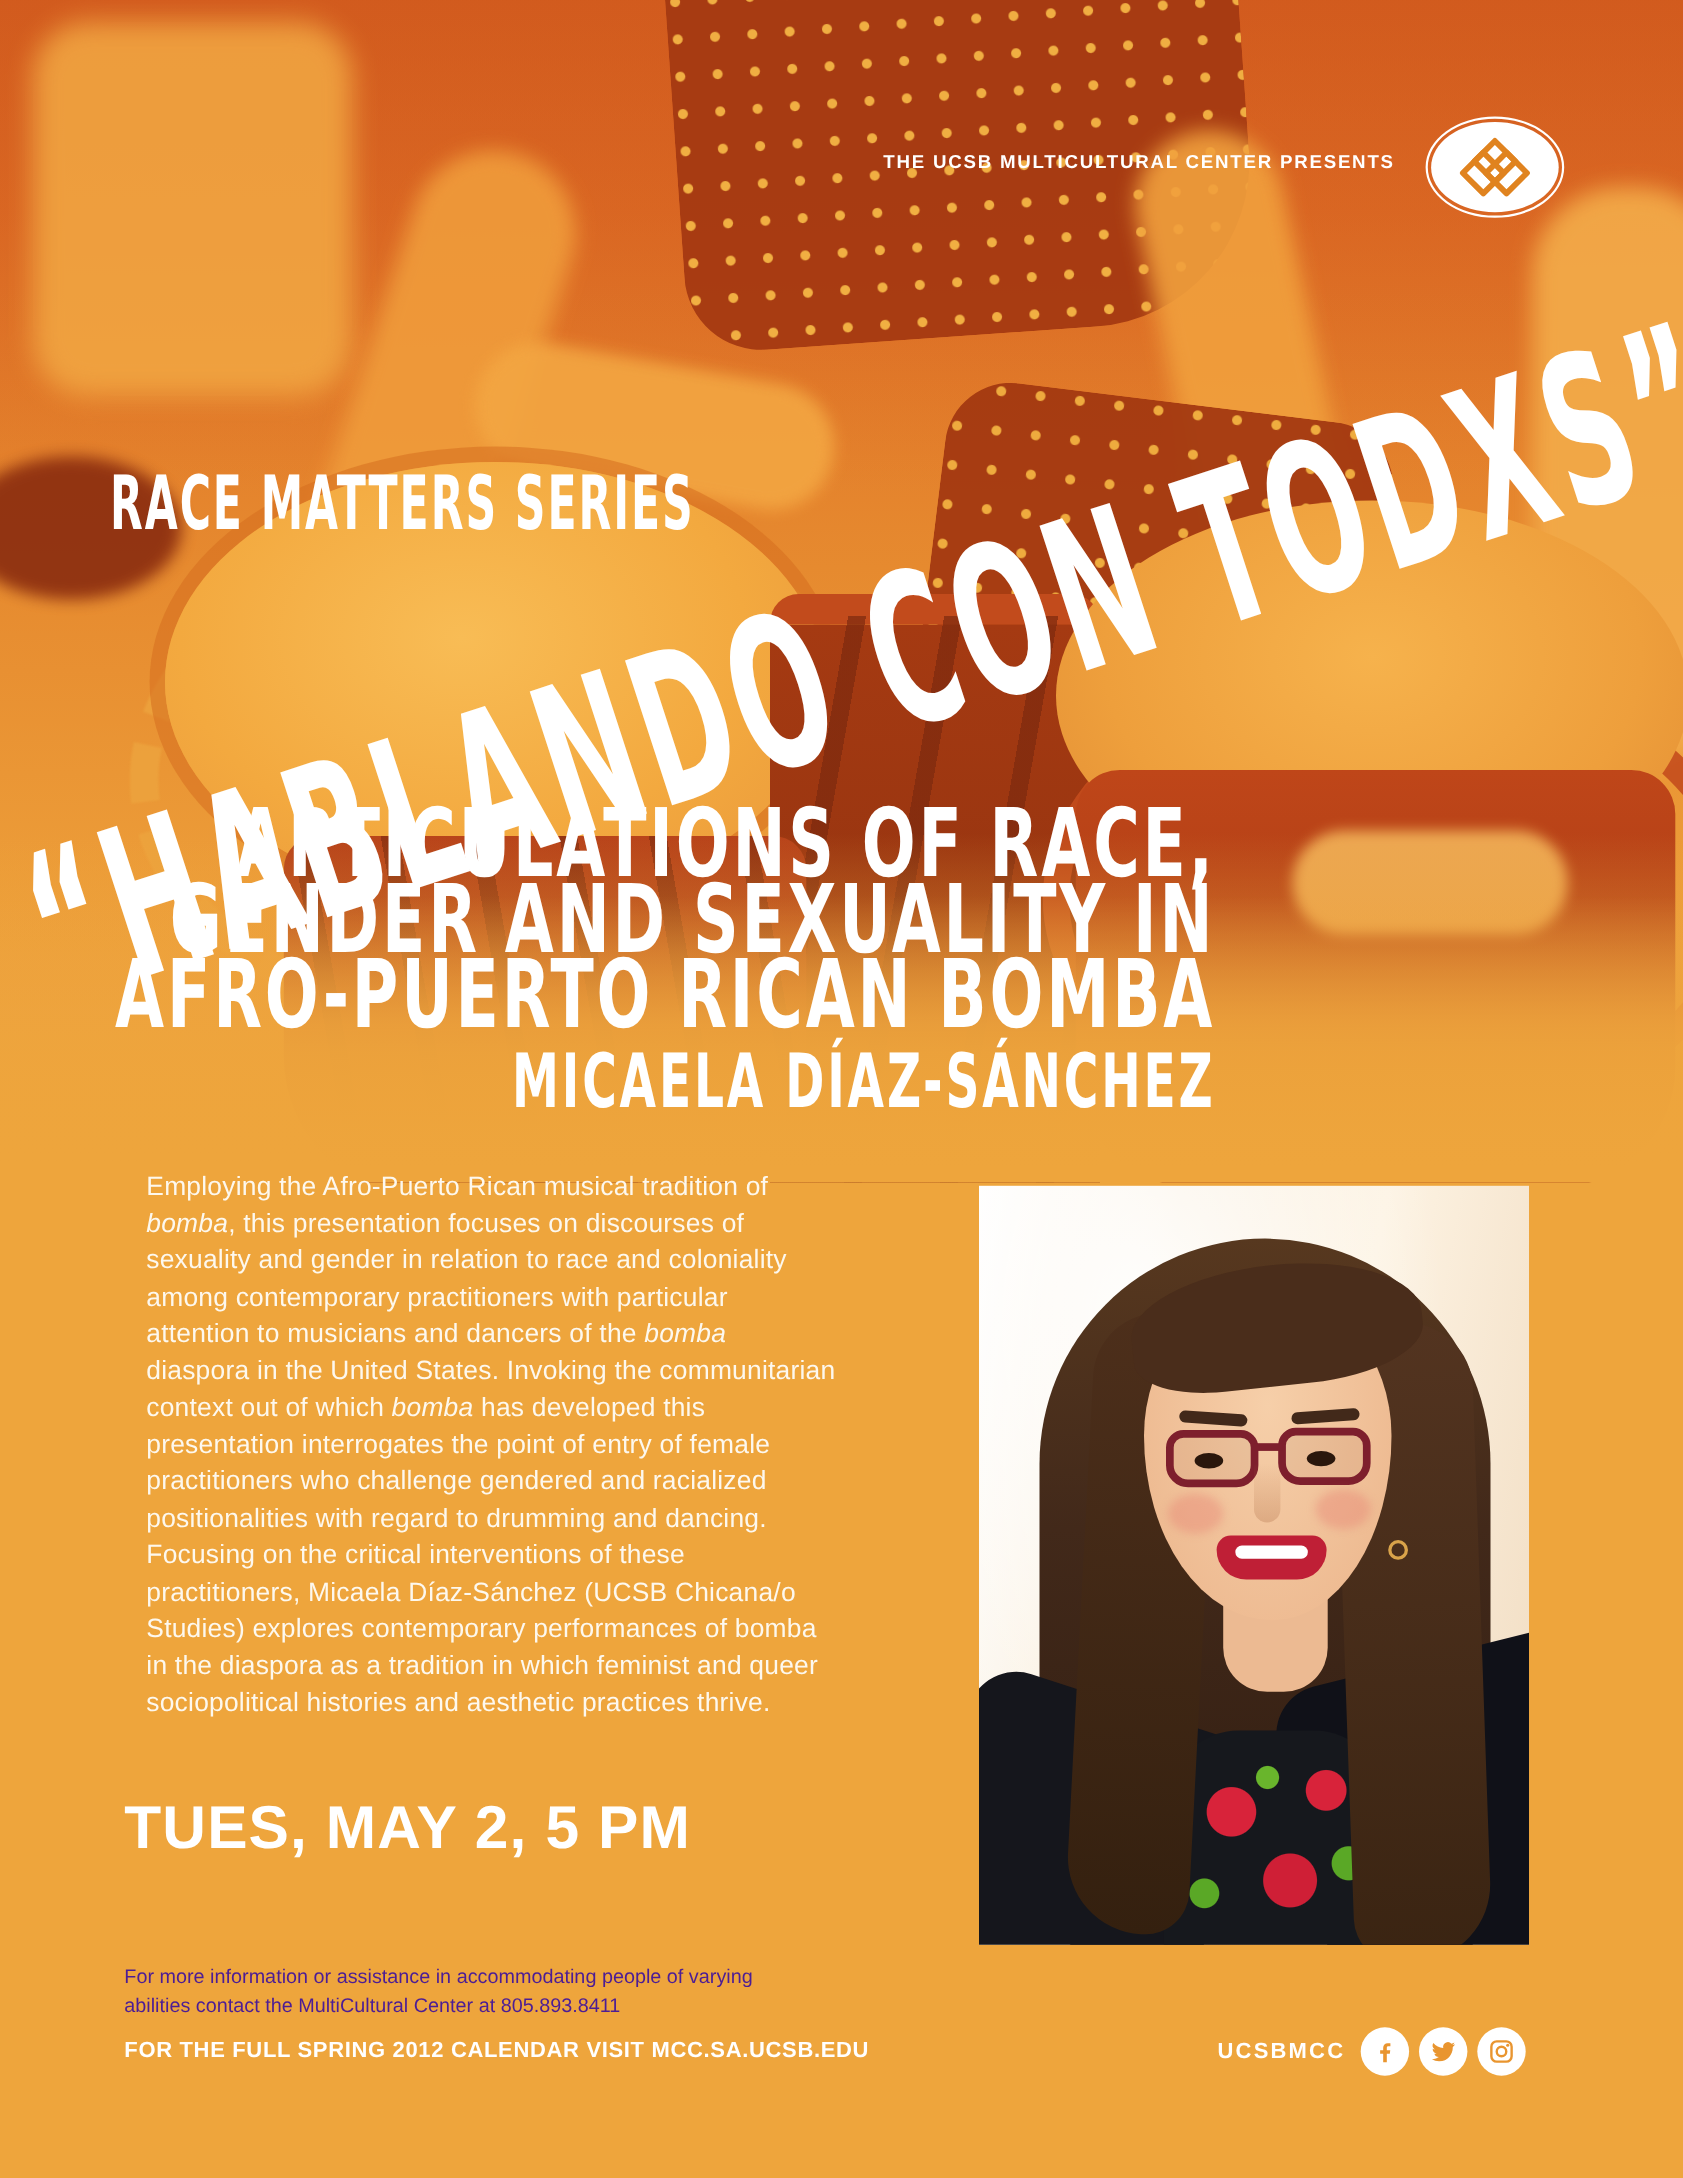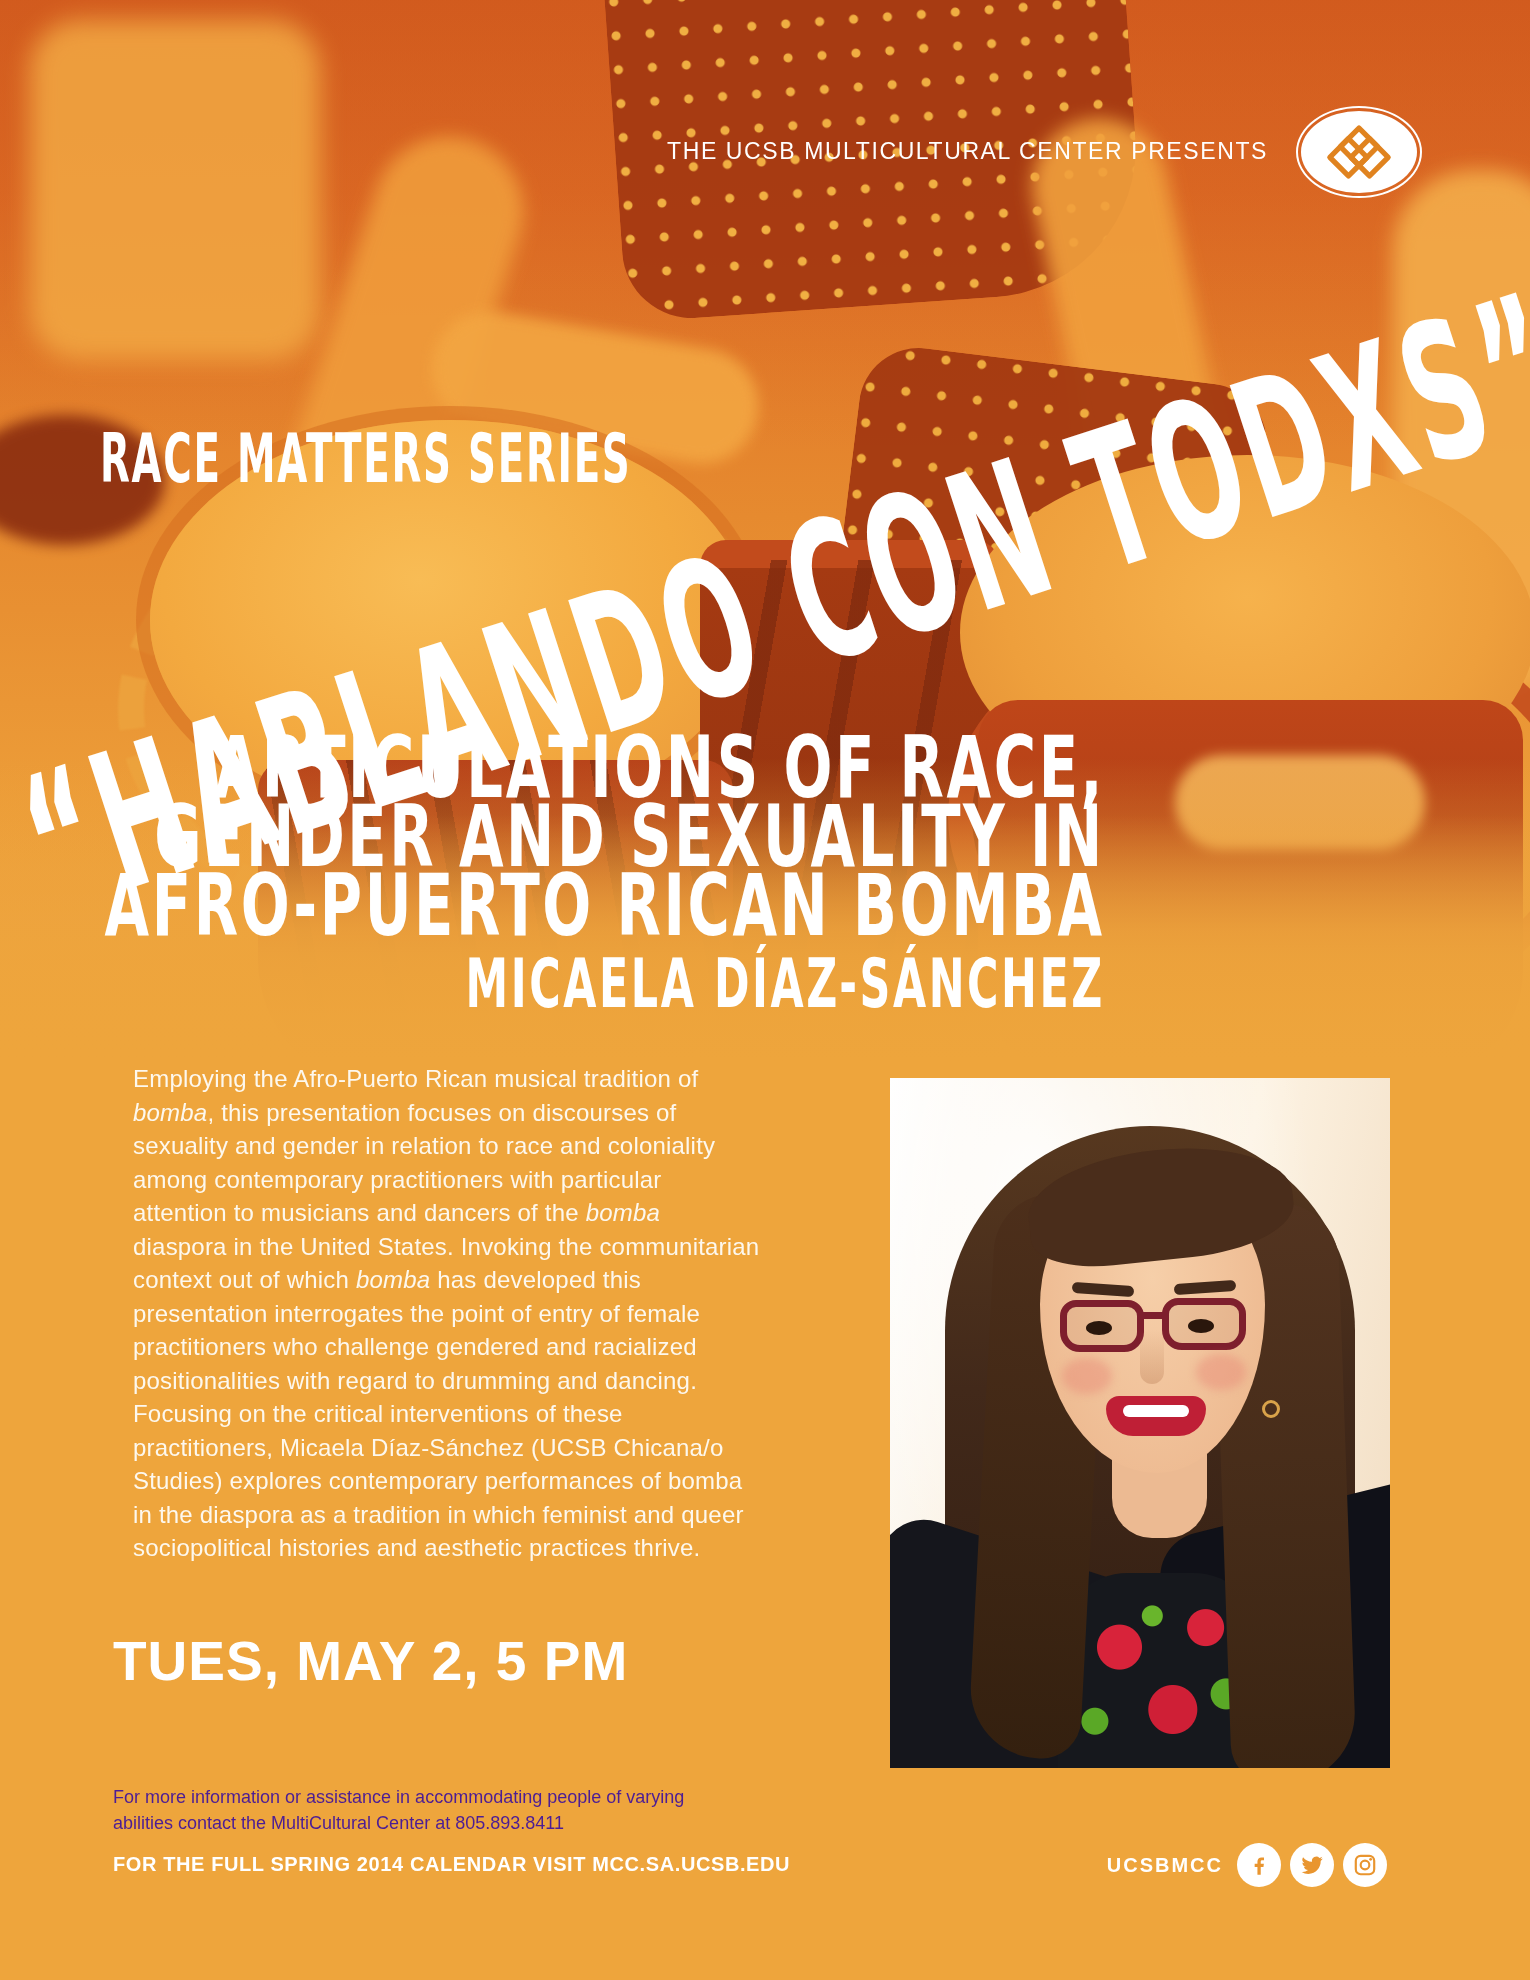--- a/index.html
+++ b/index.html
@@ -48,21 +48,21 @@
         background:linear-gradient(180deg,#b8431a,#932f0f);}
   .drum-left-straps{left:258px;top:760px;width:475px;height:330px;border-radius:30px 30px 130px 130px;opacity:.65;
         background:repeating-linear-gradient(80deg,transparent 0 64px,#7c290e 64px 80px);}
   .sandal{left:1175px;top:755px;width:250px;height:95px;background:#f6b95c;border-radius:60px;filter:blur(6px);opacity:.85;}
   .pavement{left:0;top:815px;width:100%;height:260px;
         background:linear-gradient(180deg,rgba(240,165,70,0),rgba(238,160,66,.75) 45%,rgba(238,165,60,.95));}
   .hero-fade{left:0;top:758px;width:100%;height:317px;
         background:linear-gradient(180deg,rgba(238,165,60,0),rgba(238,165,60,.85) 62%,#EEA53C 96%);}
 
   
-  .presents{right:262px;top:138px;font-size:23px;font-weight:normal;letter-spacing:1.6px;z-index:6;}
+  .presents{right:262px;top:138px;font-size:17px;font-weight:bold;letter-spacing:1.6px;z-index:6;}
   .logo-ring{right:108px;top:106px;width:116px;height:82px;border:2px solid #fff;border-radius:50%;
         padding:3px;z-index:6;box-sizing:content-box;}
   .logo-inner{width:116px;height:82px;border-radius:50%;background:#fff;display:flex;align-items:center;justify-content:center;}
 
   
   .disp{font-family:"DejaVu Sans",sans-serif;font-weight:bold;white-space:nowrap;z-index:6;color:#fff;}
   .cx{display:inline-block;letter-spacing:.045em;}
   .series{left:100px;top:425px;font-size:68px;line-height:1;}
   .series .cx{transform:scaleX(.57);transform-origin:left bottom;}
   .title-rot{left:62px;top:752px;font-size:190px;line-height:1;transform:rotate(-18deg);transform-origin:left bottom;}
@@ -190,21 +190,21 @@
 
   <div class="abs event">
     <div>TUES, MAY 2, 5 PM</div>
   </div>
 
   <div class="abs fineprint">
     <div>For more information or assistance in accommodating people of varying</div>
     <div>abilities contact the MultiCultural Center at 805.893.8411</div>
   </div>
 
-  <div class="abs calendar">FOR THE FULL SPRING 2014 CALENDAR VISIT MCC.SA.UCSB.EDU</div>
+  <div class="abs calendar">FOR THE FULL SPRING 2012 CALENDAR VISIT MCC.SA.UCSB.EDU</div>
 
   <div class="abs social">
     <span class="handle">UCSBMCC</span>
     <span class="chip">
       <svg width="26" height="26" viewBox="0 0 24 24" fill="#e9952f">
         <path d="M13.6 21v-7.2h2.5l.4-2.9h-2.9V9.1c0-.84.24-1.42 1.46-1.42h1.56V5.1c-.27-.04-1.2-.12-2.27-.12-2.25 0-3.79 1.37-3.79 3.9v2.03H8v2.9h2.56V21h3.04z"></path>
       </svg>
     </span>
     <span class="chip">
       <svg width="26" height="26" viewBox="0 0 24 24" fill="#e9952f">

